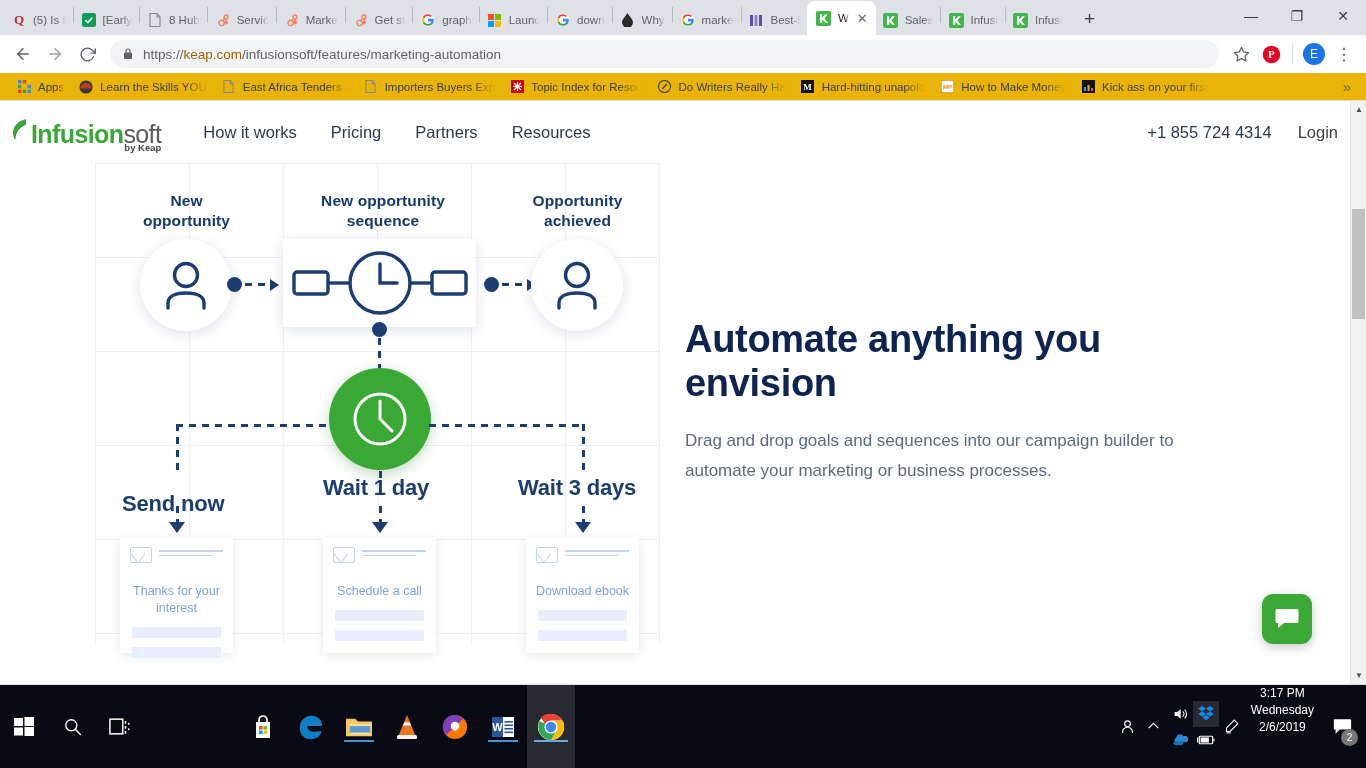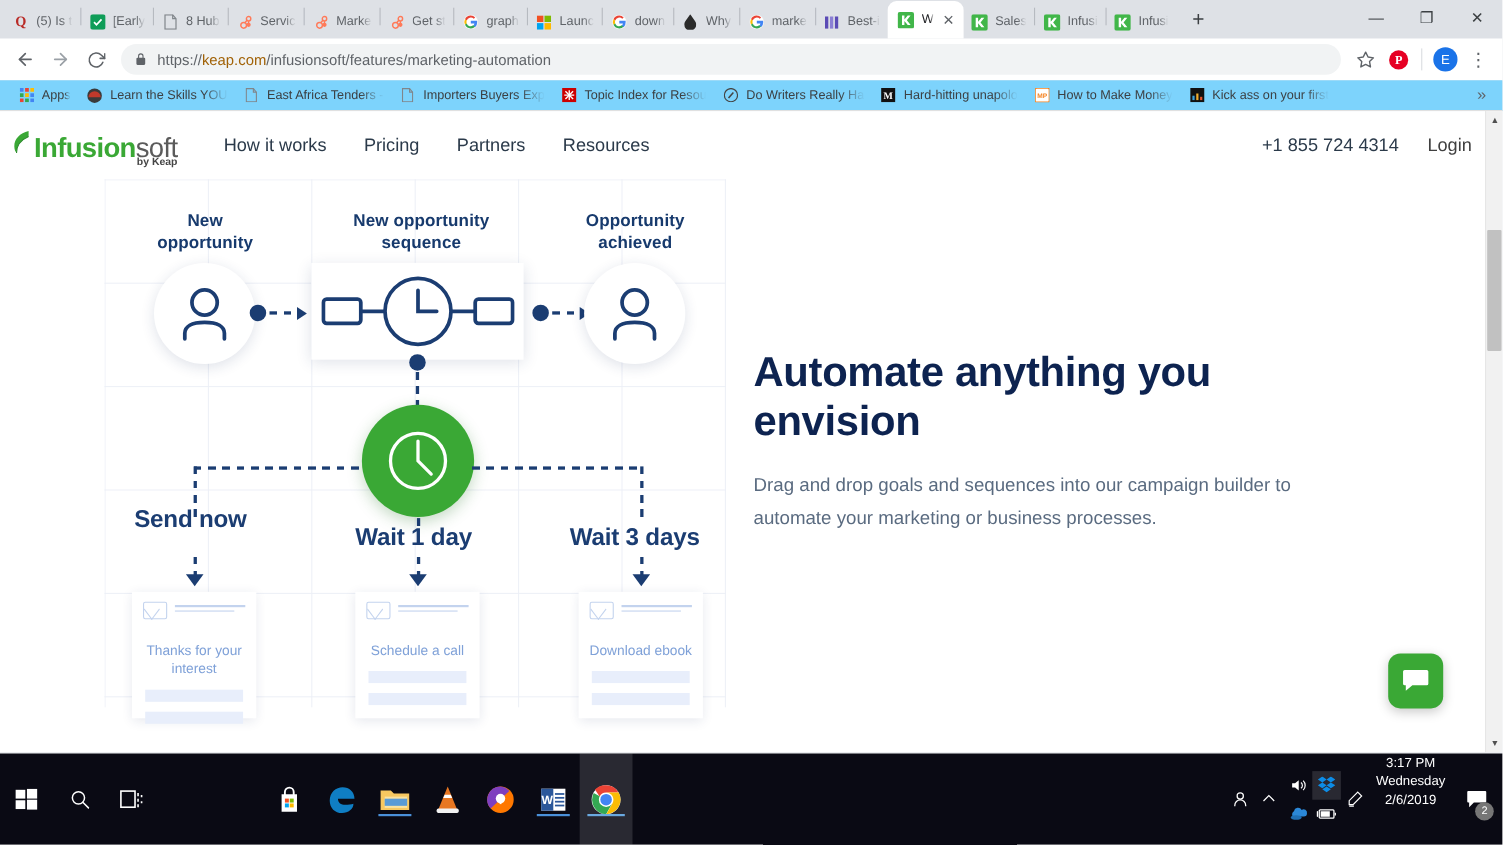--- a/index.html
+++ b/index.html
@@ -65,21 +65,21 @@
   .omnibox .url b { color: #a16207; font-weight: 400; }
   .tb-icon { width: 28px; height: 28px; display: flex; align-items: center;
              justify-content: center; color: #5f6368; flex: 0 0 auto; }
   .tb-sep { width: 1px; height: 20px; background: #dadce0; margin: 0 5px; }
   .profile { width: 22px; height: 22px; border-radius: 50%; background: #1a73e8;
              color: #fff; font-size: 12px; display: flex; align-items: center;
              justify-content: center; }
 
   
   .bookmarks {
-    height: 28px; background: #7dd3fc; display: flex; align-items: center;
+    height: 28px; background: #eab308; display: flex; align-items: center;
     padding: 0 9px; gap: 12px; border-bottom: 1px solid #e0e0e0;
   }
   .bm { display: flex; align-items: center; gap: 6px; padding: 2px 7px;
         max-width: 162px; flex: 0 0 auto; }
   .bm .bm-label { font-size: 11.5px; color: #3c4043; white-space: nowrap;
                   overflow: hidden;
                   -webkit-mask-image: linear-gradient(to right, #000 80%, transparent 100%);
                   mask-image: linear-gradient(to right, #000 80%, transparent 100%); }
   .bm-ico { width: 16px; height: 16px; flex: 0 0 auto; display: flex;
             align-items: center; justify-content: center; font-size: 10px; }
@@ -621,21 +621,21 @@
             <path d="M31 13v18l12 12" stroke-linecap="round"></path>
           </svg>
         </div>
 
         <div class="hline" style="left:81px; top:261px; width:155px;"></div>
         <div class="hline" style="left:334px; top:261px; width:155px;"></div>
         <div class="vline" style="left:81px; top:261px; height:52px;"></div>
         <div class="vline" style="left:487px; top:261px; height:52px;"></div>
         <div class="vline" style="left:284px; top:308px; height:10px;"></div>
 
-        <div class="wait-label" style="left:27px; top:296px;">Send now</div>
+        <div class="wait-label" style="left:27px; top:328px;">Send now</div>
         <div class="wait-label" style="left:228px; top:312px;">Wait 1 day</div>
         <div class="wait-label" style="left:423px; top:312px;">Wait 3 days</div>
 
         <div class="vline" style="left:81px; top:343px; height:18px;"></div>
         <div class="arrow-down" style="left:74px; top:359px;"></div>
         <div class="vline" style="left:284px; top:343px; height:18px;"></div>
         <div class="arrow-down" style="left:277px; top:359px;"></div>
         <div class="vline" style="left:487px; top:343px; height:18px;"></div>
         <div class="arrow-down" style="left:480px; top:359px;"></div>
 

